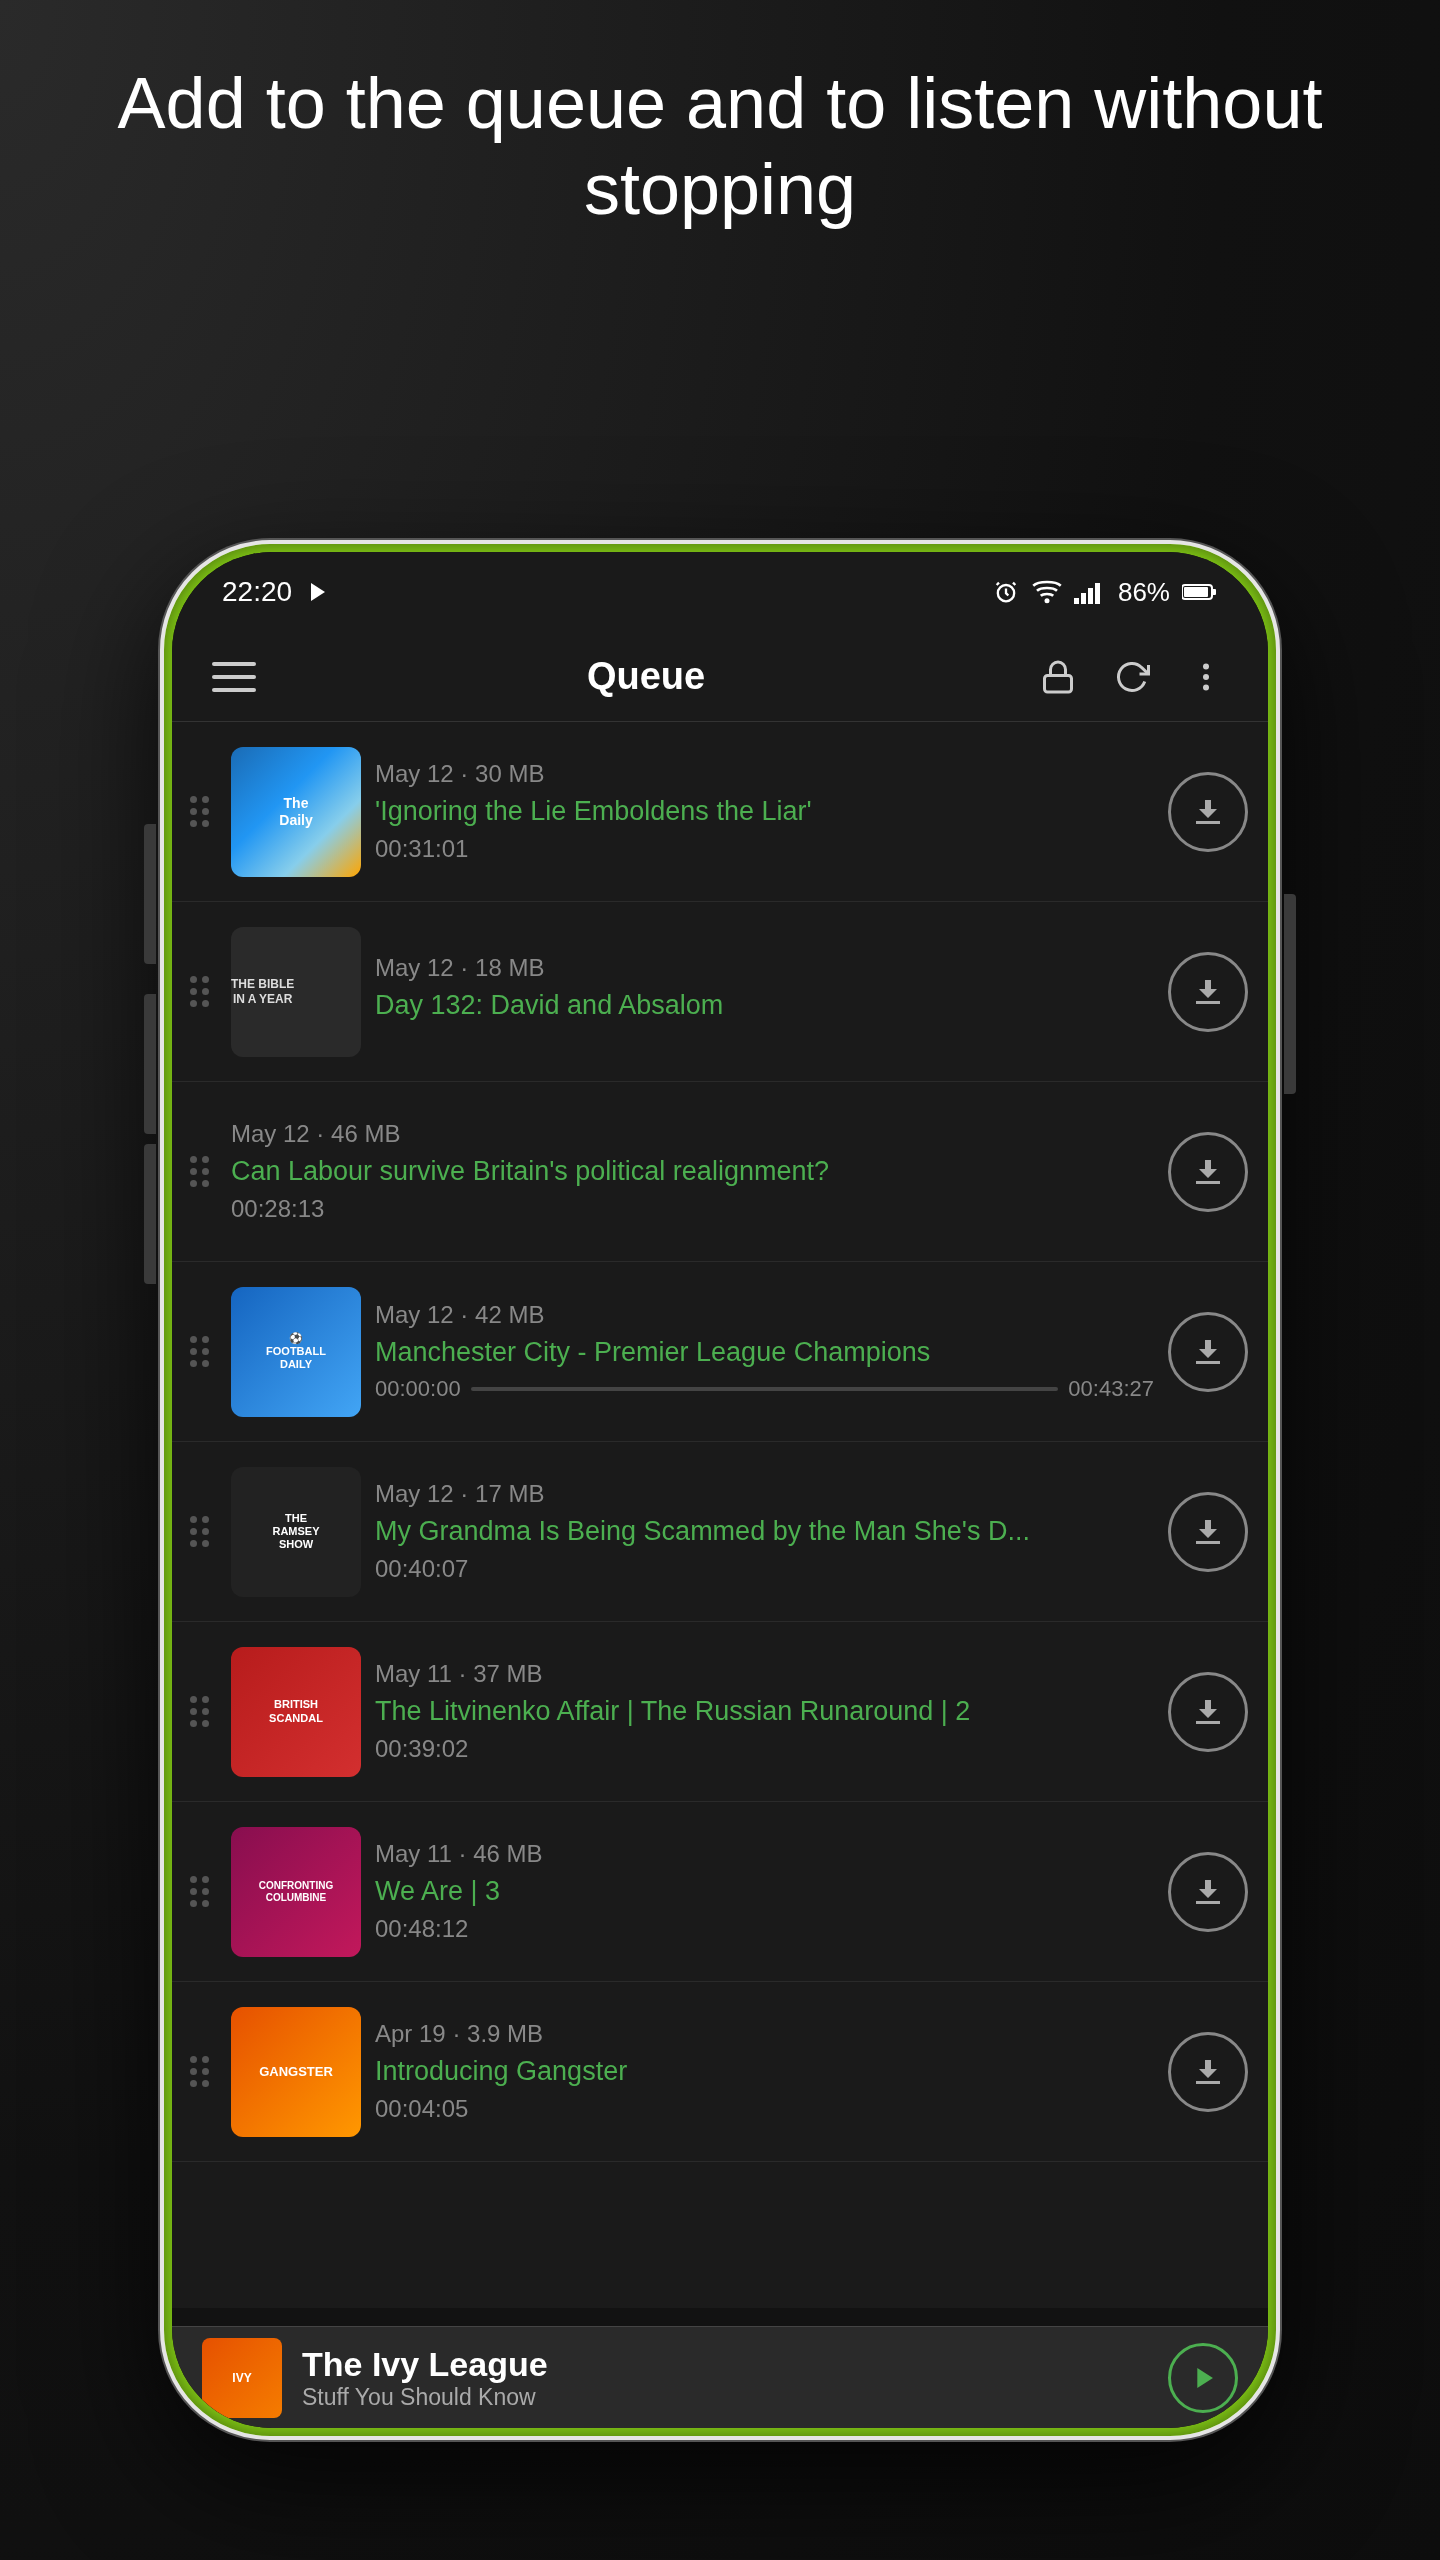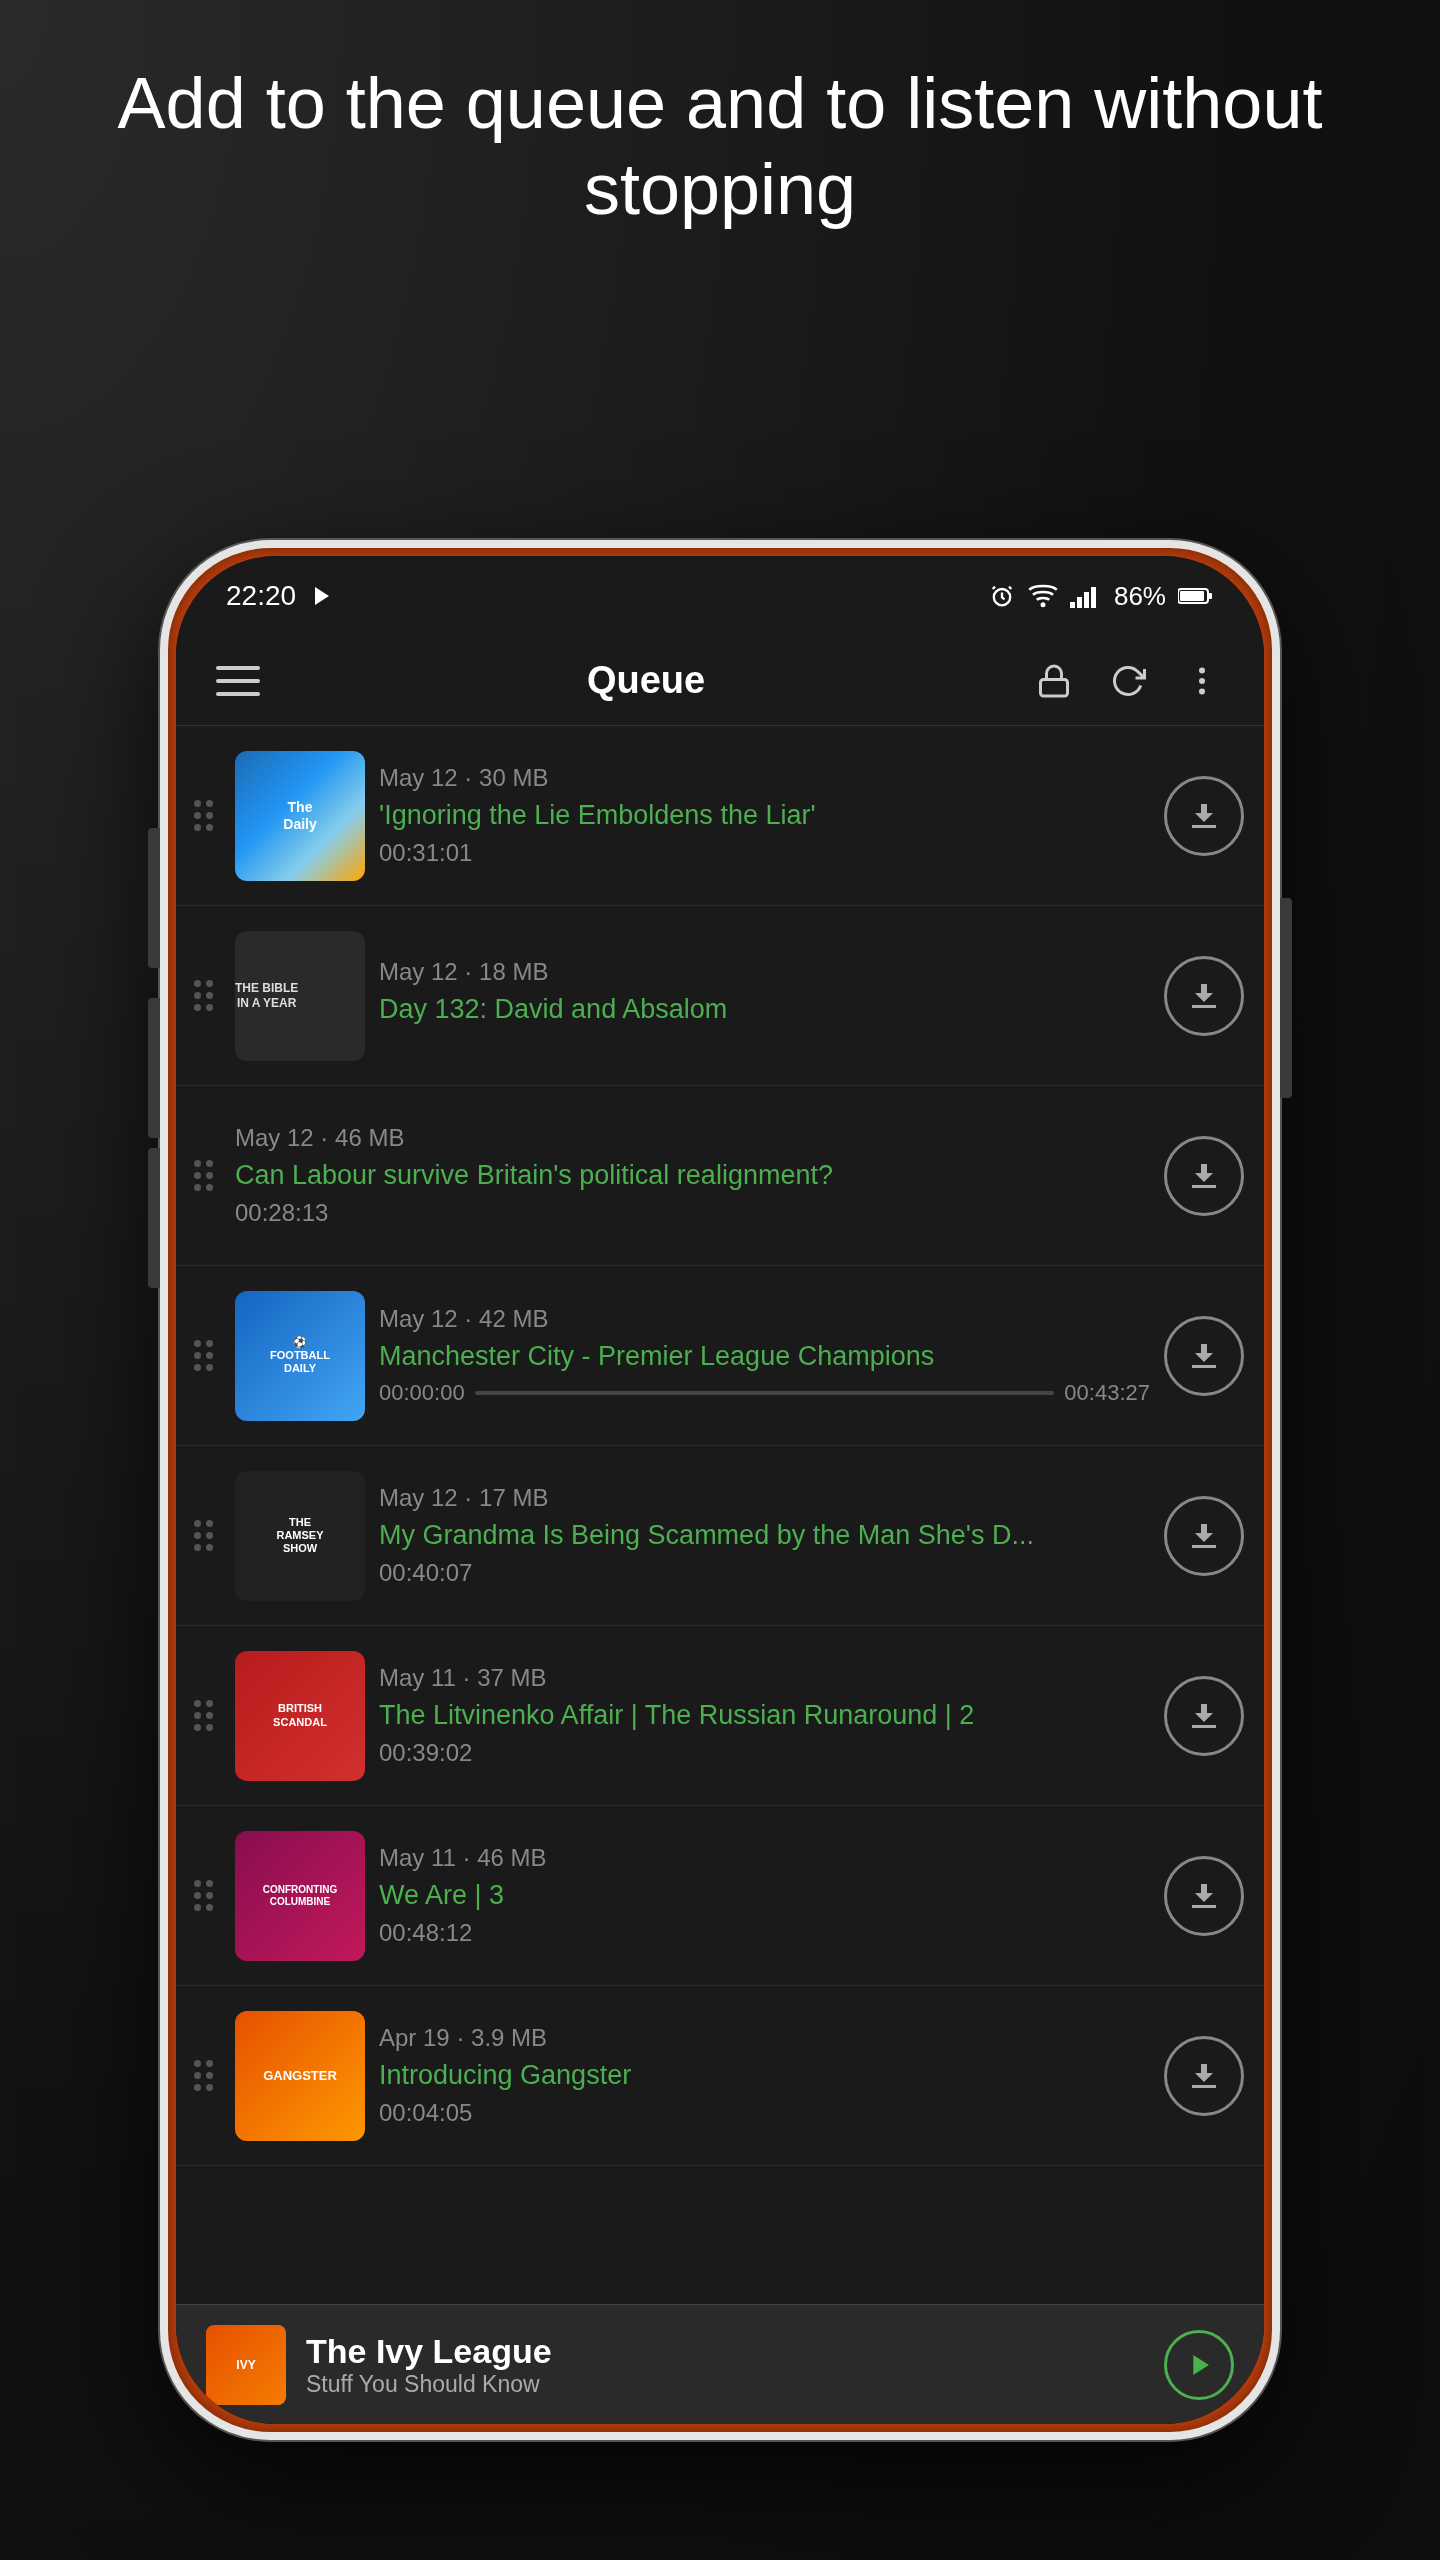--- a/index.html
+++ b/index.html
@@ -34,23 +34,23 @@
       top: 540px;
       left: 50%;
       transform: translateX(-50%);
       width: 1120px;
       height: 1900px;
       z-index: 20;
     }
     .phone-shell {
       position: absolute;
       top: 0; left: 0; right: 0; bottom: 0;
-      background: #c2410c;
+      background: #84cc16;
       border-radius: 110px;
-      border: 8px solid #e5e5e5;
+      border: 4px solid #e5e5e5;
       box-shadow:
         0 0 0 2px #555,
         0 40px 120px rgba(0,0,0,0.8),
         inset 0 0 20px rgba(0,0,0,0.5);
     }
     
     .phone-shell::before {
       content: '';
       position: absolute;
       left: -20px;
@@ -287,21 +287,21 @@
       color: white;
       font-size: 18px;
       font-weight: bold;
       text-align: center;
       line-height: 1.2;
     }
     
     .now-playing {
       position: absolute;
       bottom: 0; left: 0; right: 0;
-      height: 120px;
+      height: 102px;
       background: #2a2a2a;
       display: flex;
       align-items: center;
       padding: 0 30px;
       gap: 20px;
       border-top: 1px solid #444;
       z-index: 100;
     }
     .np-thumb {
       width: 80px;

